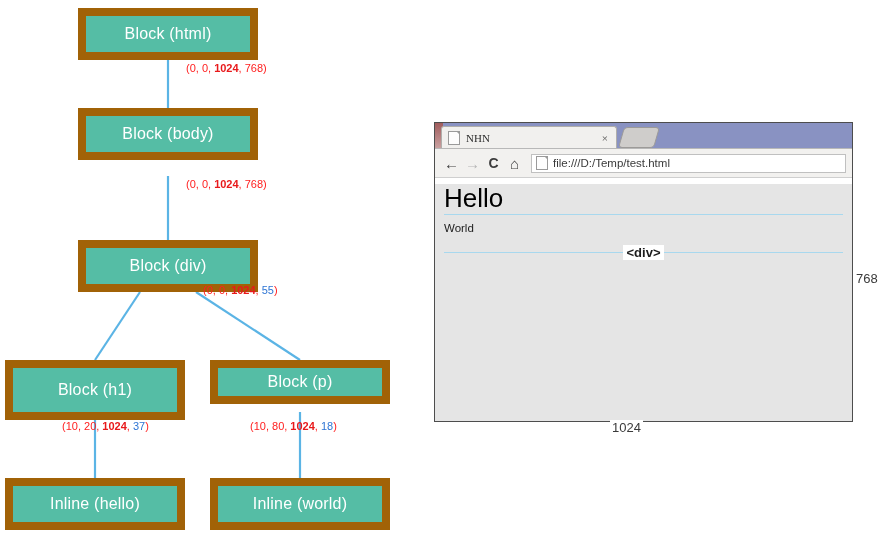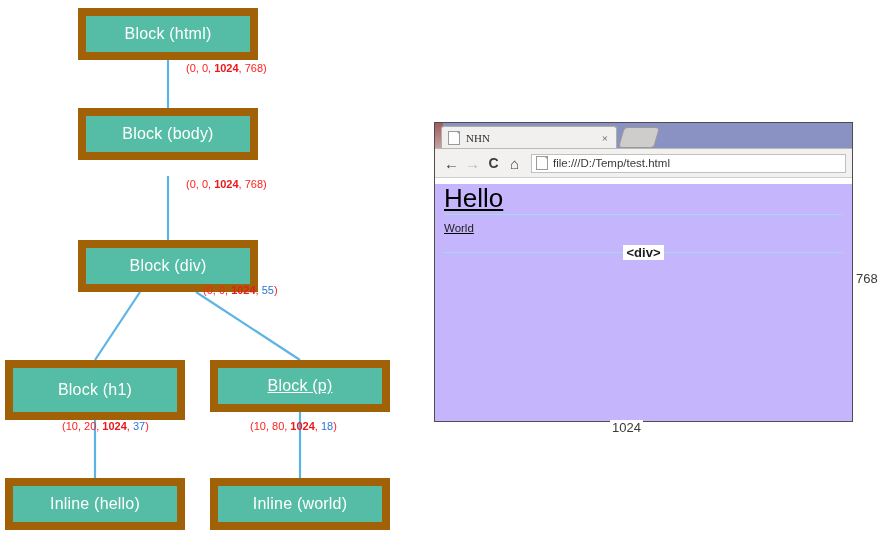--- a/index.html
+++ b/index.html
@@ -171,24 +171,23 @@
     padding: 0 4px;
     box-sizing: border-box;
     font-size: 11.5px;
     color: #3a3a3a;
   }
   .omnibox .tab-favicon { margin-right: 5px; }
 
   .page {
     position: relative;
     height: 244px;
-    background: #c4b5fd;
+    background: #e5e5e5;
     padding: 0 9px;
     box-sizing: border-box;
-    text-decoration: underline;
   }
   .h1-text {
     font-size: 26px;
     color: #000000;
     margin: 6px 0 0 0;
     font-weight: normal;
     line-height: 1.15;
   }
   .rule {
     height: 1px;
@@ -255,21 +254,21 @@
     </div>
     <div class="node-box" style="left: 78px; top: 108px; width: 180px; height: 52px;">
       <span>Block (body)</span>
     </div>
     <div class="node-box" style="left: 78px; top: 240px; width: 180px; height: 52px;">
       <span>Block (div)</span>
     </div>
     <div class="node-box" style="left: 5px; top: 360px; width: 180px; height: 60px;">
       <span>Block (h1)</span>
     </div>
-    <div class="node-box" style="left: 210px; top: 360px; width: 180px; height: 52px; text-decoration: underline;">
+    <div class="node-box" style="left: 210px; top: 360px; width: 180px; height: 44px;">
       <span>Block (p)</span>
     </div>
     <div class="node-box" style="left: 210px; top: 478px; width: 180px; height: 52px;">
       <span>Inline (world)</span>
     </div>
     <div class="node-box" style="left: 5px; top: 478px; width: 180px; height: 52px;">
       <span>Inline (hello)</span>
     </div>
     <div class="edge-label" style="left: 186px; top: 62px;"><span>(0, 0, </span><span class="b">1024</span><span>, 768)</span></div>
     <div class="edge-label" style="left: 186px; top: 178px;"><span>(0, 0, </span><span class="b">1024</span><span>, 768)</span></div>

